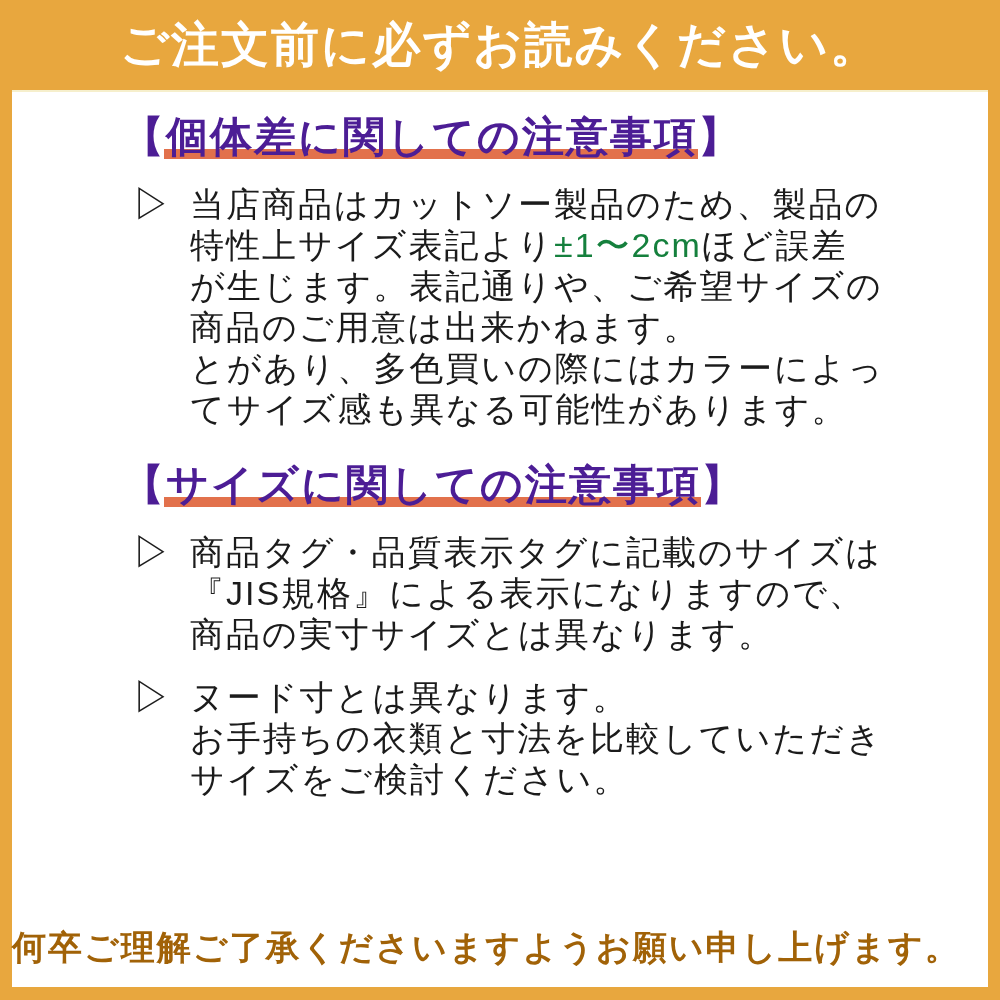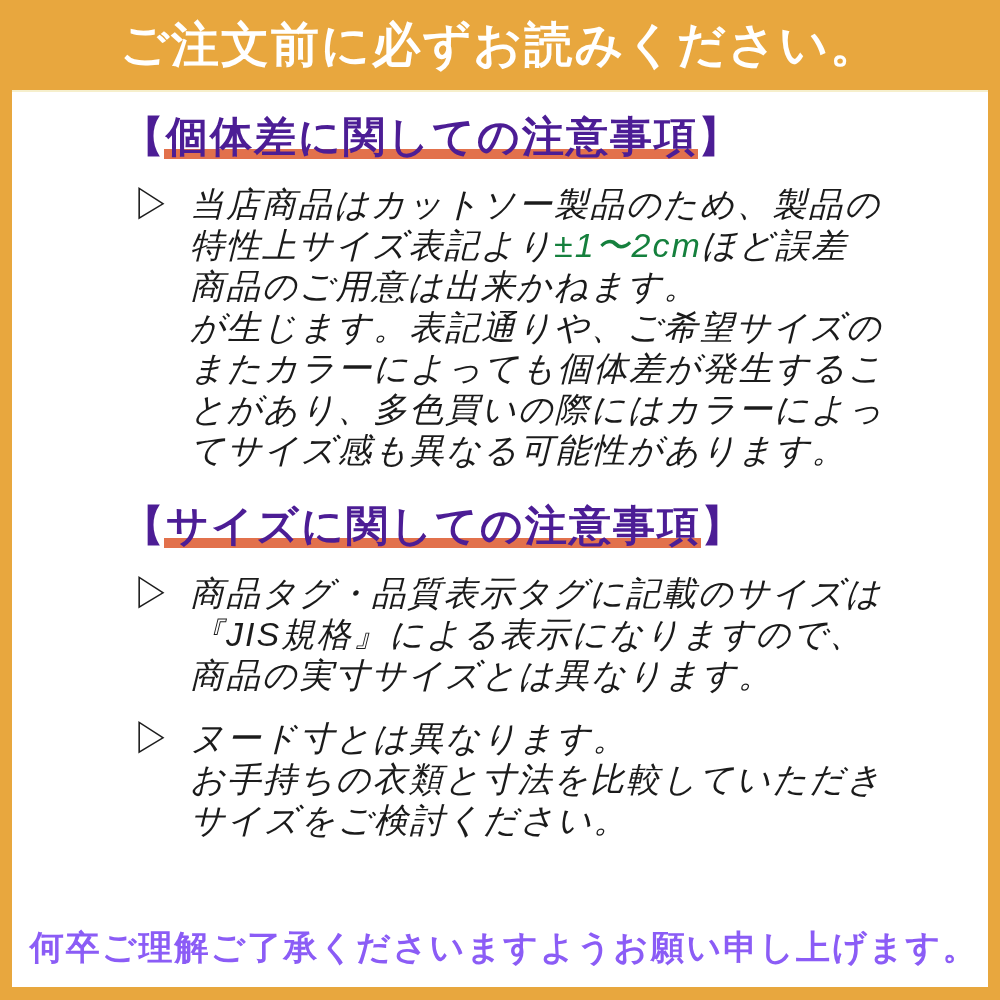--- a/index.html
+++ b/index.html
@@ -75,41 +75,40 @@
     flex: none;
     width: 44px;
     margin-left: 10px;
     font-size: 40px;
     line-height: 41px;
     color: #1B1B1B;
   }
   .bullet-text {
     flex: 1;
     margin-left: 14px;
-    font-style: italic;
   }
   .line {
     font-size: 34px;
     line-height: 41px;
     letter-spacing: 2px;
     color: #1B1B1B;
     font-weight: 500;
     white-space: nowrap;
   }
   .red { color: #15803d; }
   .bottom-note {
     position: absolute;
-    left: 8px;
+    left: 0;
     right: 0;
     bottom: 16px;
-    text-align: center;
+    text-align: left;
     font-size: 34px;
     font-weight: bold;
     letter-spacing: 2px;
-    color: #8b5cf6;
+    color: #a16207;
     white-space: nowrap;
   }
 </style>
 </head>
 <body>
 
 <div class="poster">
 
   <header class="banner">
     <div class="banner-text">ご注文前に必ずお読みください。</div>
@@ -117,23 +116,22 @@
 
   <main class="panel">
 
     <h2 class="heading"><span>【</span><span class="hl"><span>個体差に関しての注意事項</span></span><span>】</span></h2>
 
     <div class="bullet-row">
       <span class="tri">▷</span>
       <div class="bullet-text">
         <div class="line">当店商品はカットソー製品のため、製品の</div>
         <div class="line"><span>特性上サイズ表記より</span><span class="red">±1〜2cm</span><span>ほど誤差</span></div>
+        <div class="line">が生じます。表記通りや、ご希望サイズの</div>
         <div class="line">商品のご用意は出来かねます。</div>
-        <div class="line">が生じます。表記通りや、ご希望サイズの</div>
-        <div class="line">またカラーによっても個体差が発生するこ</div>
         <div class="line">とがあり、多色買いの際にはカラーによっ</div>
         <div class="line">てサイズ感も異なる可能性があります。</div>
       </div>
     </div>
 
     <h2 class="heading heading-2"><span>【</span><span class="hl"><span>サイズに関しての注意事項</span></span><span>】</span></h2>
 
     <div class="bullet-row">
       <span class="tri">▷</span>
       <div class="bullet-text">

